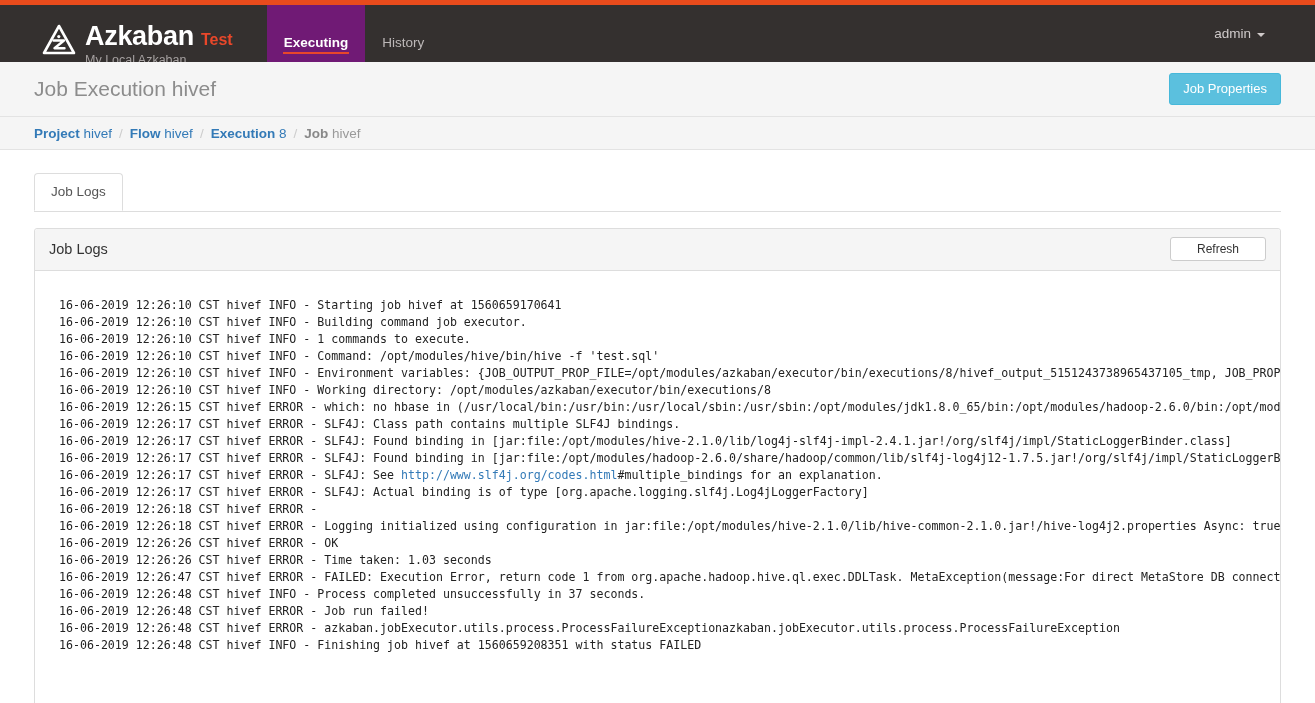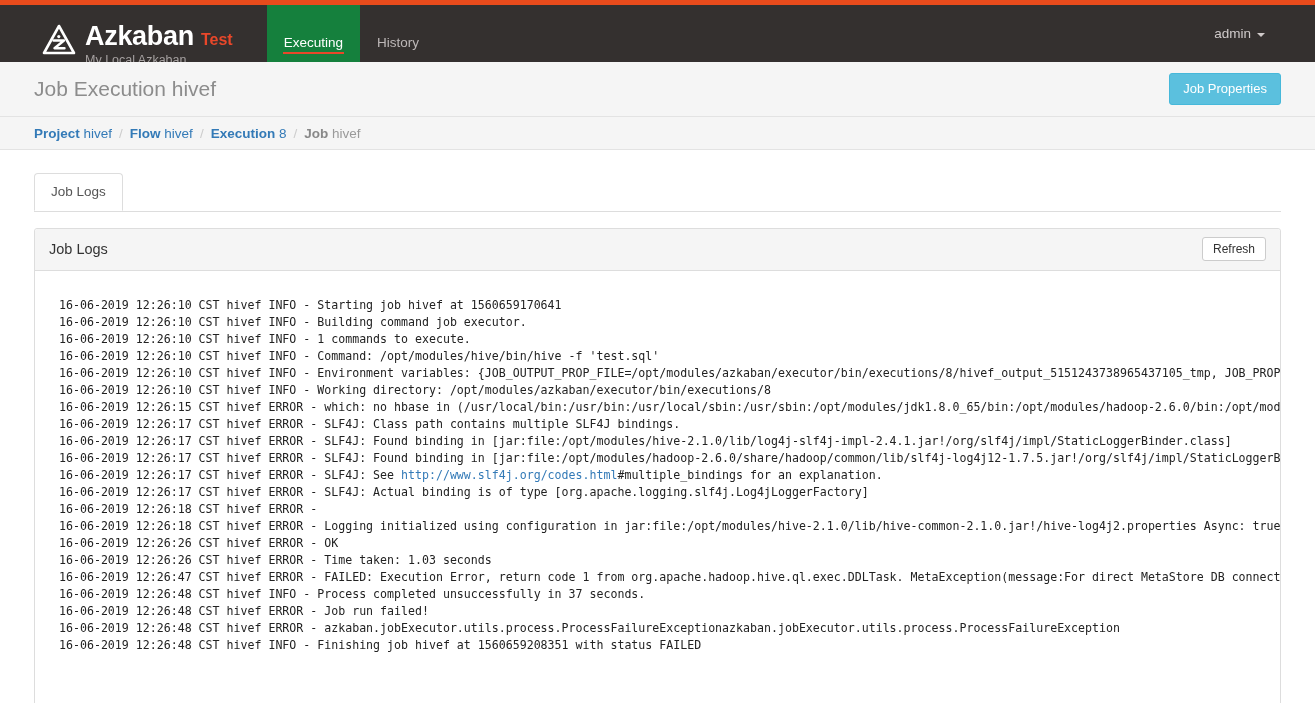--- a/index.html
+++ b/index.html
@@ -81,22 +81,22 @@
     align-items: center;
     padding: 0 17px;
     color: #bdb8b8;
     font-size: 13.5px;
     text-decoration: none;
     position: relative;
     cursor: pointer;
   }
   .nav-item.active {
     color: #ffffff;
-    font-weight: normal;
-    background: #15803d;
+    font-weight: bold;
+    background: #701a75;
   }
   .nav-item.active::after {
     content: "";
     position: absolute;
     left: 16px;
     right: 16px;
     bottom: 25px;
     height: 2px;
     background: #e8472a;
   }
@@ -220,21 +220,21 @@
   .panel-title {
     font-size: 14.5px;
     color: #333333;
   }
   .btn-default {
     margin-left: auto;
     background: #ffffff;
     border: 1px solid #cccccc;
     color: #333333;
     font-size: 12px;
-    padding: 4px 10px;
+    padding: 4px 26px;
     border-radius: 3px;
     cursor: pointer;
     font-family: "Liberation Sans", sans-serif;
   }
   .panel-body {
     padding: 10px 0 0 0;
     height: 440px;
     overflow: hidden;
     position: relative;
   }

